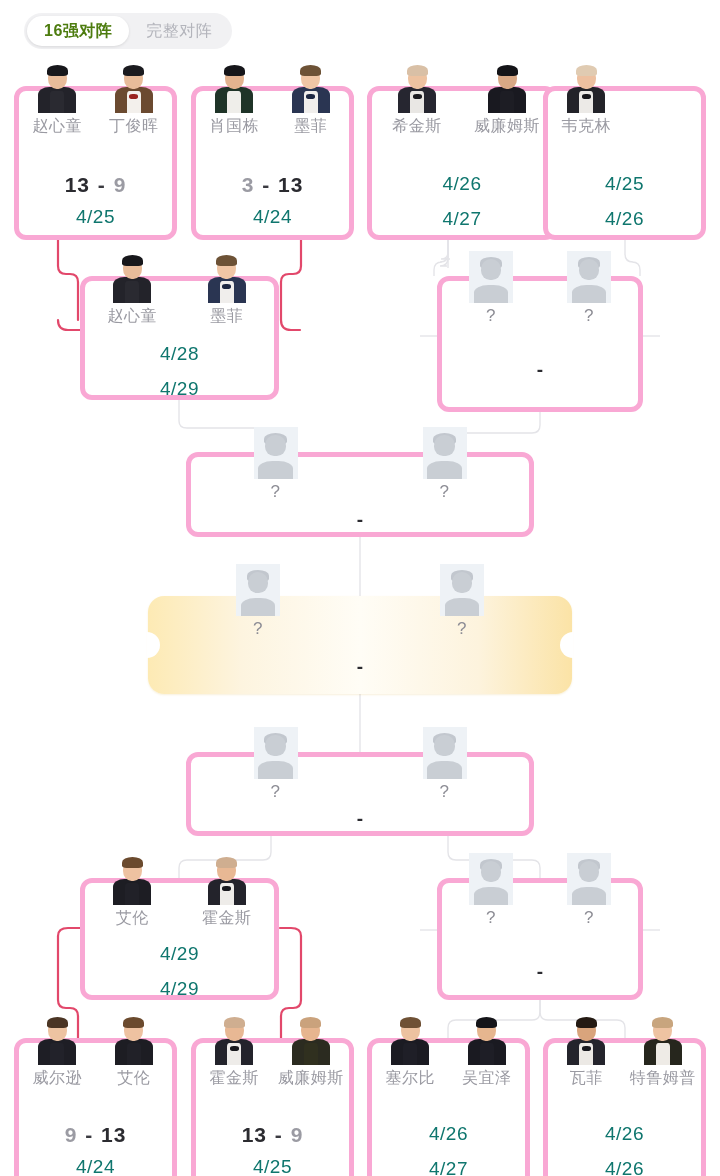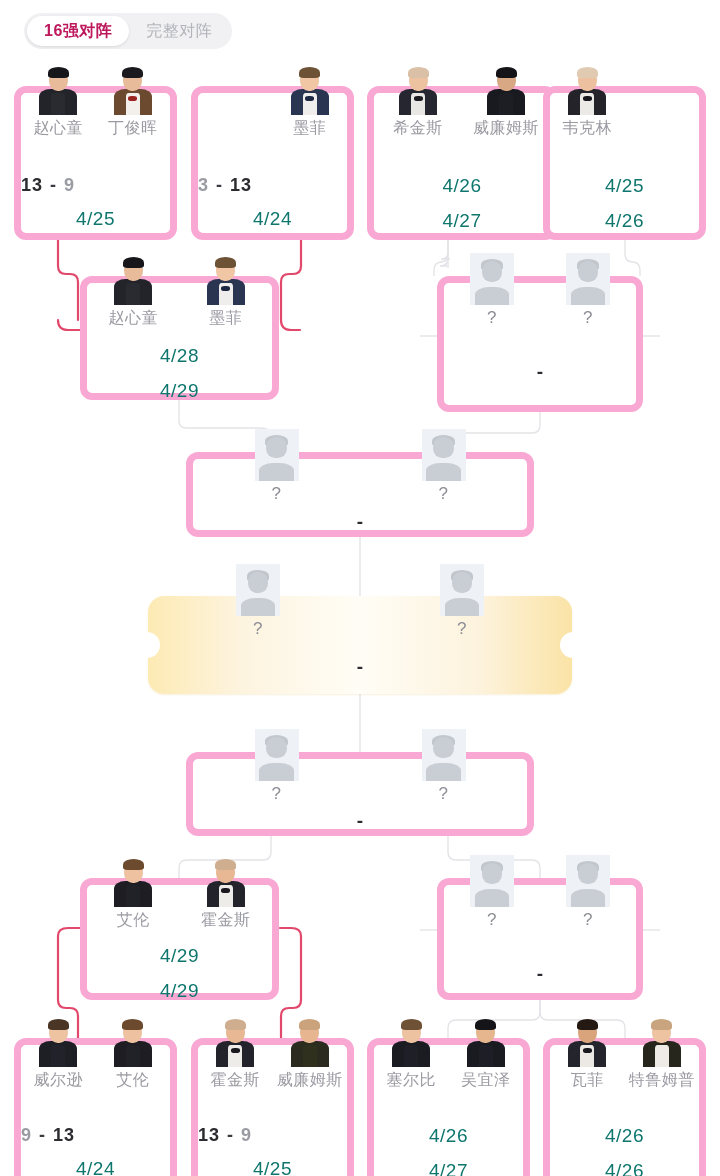--- a/index.html
+++ b/index.html
@@ -24,33 +24,33 @@
     height: 30px; line-height: 30px;
     padding: 0 17px;
     border-radius: 17px;
     font-size: 16px;
     color: #b3b4bb;
     white-space: nowrap;
     letter-spacing: .5px;
   }
   .tab.active {
     background: #ffffff;
-    color: #be185d;
+    color: #4d7c0f;
     font-weight: bold;
     box-shadow: 0 1px 3px rgba(0,0,0,.10);
   }
 
   
   #lines { position: absolute; left: 0; top: 0; width: 720px; height: 1176px; }
 
   
   .card {
     position: absolute;
     background: #ffffff;
-    border: 7px solid #f9a8d4;
+    border: 5px solid #f9a8d4;
     border-radius: 12px;
     z-index: 5;
   }
   .card.final {
     border: none;
     background: linear-gradient(90deg,#fdeab4 0%, #fdf4df 22%, #fffdf6 50%, #fdf3dd 78%, #fbe3a6 100%);
     border-radius: 16px;
     box-shadow: 0 1px 2px rgba(210,170,60,.18);
   }
   .notch {
@@ -80,21 +80,22 @@
     margin-top: 3px;
     font-size: 16px;
     color: #9a9aa2;
     white-space: nowrap;
     letter-spacing: .5px;
   }
   .pname.q { font-size: 17px; color: #8d8d95; }
 
   .score {
     position: absolute; left: 0; right: 0;
-    font-size: 18px; font-weight: bold;
+    text-align: center;
+    font-size: 21px; font-weight: bold;
     color: #9b9ba3;
     letter-spacing: 1px;
   }
   .score .win { color: #2b2b30; }
   .score .sep { color: #3a3a40; font-weight: bold; padding: 0 1px; }
   .dateline {
     position: absolute; left: 0; right: 0;
     text-align: center;
     font-size: 19px; color: #0f766e;
     letter-spacing: .5px;
@@ -236,20 +237,31 @@
       </div>
       <div class="pname">丁俊晖</div>
     </div>
     <div class="score" style="top:82px;">
       <span class="win">13</span><span class="sep"> - </span><span>9</span>
     </div>
     <div class="dateline" style="top:115px;">4/25</div>
   </div>
 
   <div class="card" style="left:191px; top:86px; width:163px; height:154px;">
+    <div class="player left">
+      <div class="avatar">
+        <div class="fig">
+            <div class="f-body" style="background:#1f3428"></div>
+            <div class="f-shirt" style="background:#efeeea"></div>
+            <div class="f-head" style="background:#e3b38f"></div>
+            <div class="f-hair" style="background:#16161a"></div>
+          </div>
+      </div>
+      <div class="pname">肖国栋</div>
+    </div>
     <div class="player right">
       <div class="avatar">
         <div class="fig">
             <div class="f-body" style="background:#2a3552"></div>
             <div class="f-shirt" style="background:#f0eeec"></div>
             <div class="f-tie" style="background:#1d2742"></div>
             <div class="f-head" style="background:#f0c6a5"></div>
             <div class="f-hair" style="background:#6d5236"></div>
           </div>
       </div>

